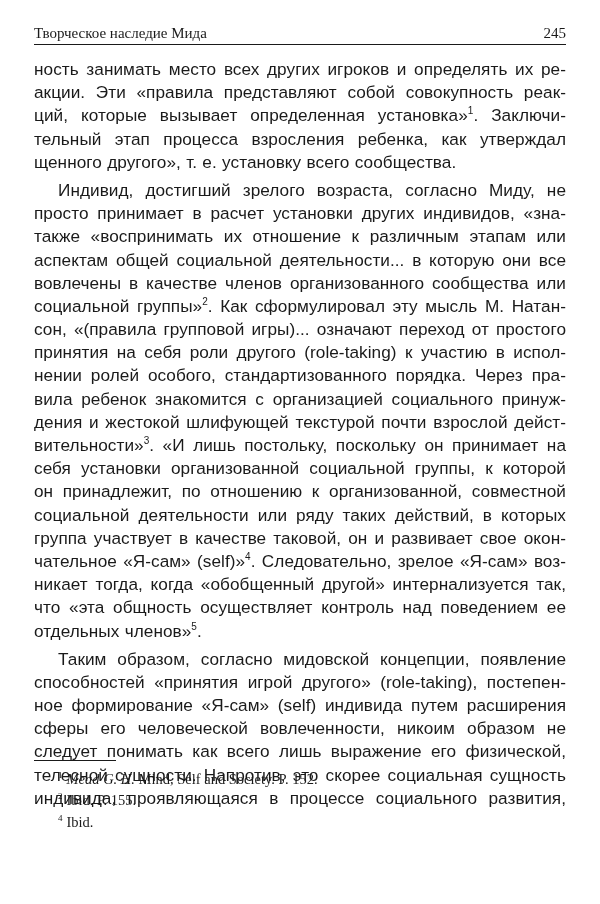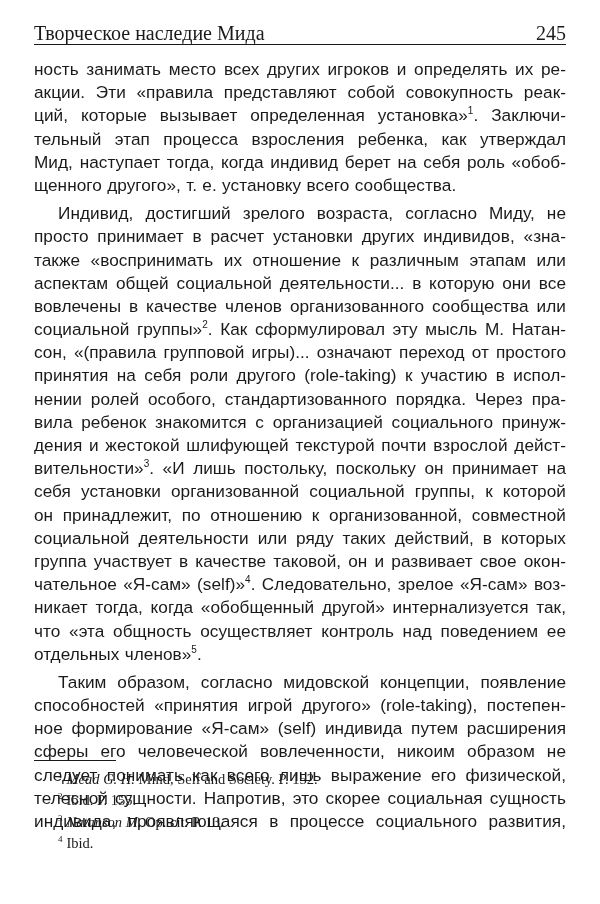--- a/index.html
+++ b/index.html
@@ -1,21 +1,21 @@
 <!DOCTYPE html>
 <html><head>
   <meta charset="utf-8">
   <style>
     html, body { margin: 0; padding: 0; background: #ffffff; }
     body { width: 600px; height: 904px; overflow: hidden; position: relative; color: #1a1a1a; }
     .page { position: absolute; left: 34px; top: 0; width: 532px; }
     .running-head {
       position: absolute; left: 0; top: 20px; width: 532px; height: 24px;
       border-bottom: 1.5px solid #1a1a1a;
-      font-family: "Liberation Serif", serif; font-size: 20px; line-height: 22px;
+      font-family: "Liberation Serif", serif; font-size: 15px; line-height: 22px;
     }
     .running-head .title { position: absolute; left: 0; top: 2px; }
     .running-head .pageno { position: absolute; right: 0; top: 2px; }
     .body-text {
       position: absolute; left: 0; top: 58px; width: 532px;
       font-family: "Liberation Sans", sans-serif; font-size: 17.2px; line-height: 23.2px;
       letter-spacing: 0.05px; word-spacing: 0.5px;
     }
     .line { display: block; white-space: nowrap; text-align: justify; text-align-last: justify; height: 23.2px; }
     .line.last { text-align-last: left; }
@@ -39,21 +39,20 @@
     <span class="title">Творческое наследие Мида</span>
     <span class="pageno">245</span>
   </div>
 
   <div class="body-text">
 
     <span class="line">ность занимать место всех других игроков и определять их ре-</span>
     <span class="line">акции. Эти «правила представляют собой совокупность реак-</span>
     <span class="line"><span>ций, которые вызывает определенная установка»</span><sup>1</sup><span>. Заключи-</span></span>
     <span class="line">тельный этап процесса взросления ребенка, как утверждал</span>
-    <span class="line">Мид, наступает тогда, когда индивид берет на себя роль «обоб-</span>
     <span class="line last">щенного другого», т. е. установку всего сообщества.</span>
     <div class="para-gap"></div>
 
     <span class="line indent">Индивид, достигший зрелого возраста, согласно Миду, не</span>
     <span class="line">просто принимает в расчет установки других индивидов, «зна-</span>
     <span class="line">также «воспринимать их отношение к различным этапам или</span>
     <span class="line">аспектам общей социальной деятельности... в которую они все</span>
     <span class="line">вовлечены в качестве членов организованного сообщества или</span>
     <span class="line"><span>социальной группы»</span><sup>2</sup><span>. Как сформулировал эту мысль М. Натан-</span></span>
     <span class="line">сон, «(правила групповой игры)... означают переход от простого</span>
@@ -79,16 +78,15 @@
     <span class="line">следует понимать как всего лишь выражение его физической,</span>
     <span class="line">телесной сущности. Напротив, это скорее социальная сущность</span>
     <span class="line">индивида, проявляющаяся в процессе социального развития,</span>
   </div>
 
   <div class="footnote-rule"></div>
 
   <div class="footnotes">
     <span class="fn"><span class="num">1</span><i>Mead G. H.</i><span> Mind, Self and Society. P. 152.</span></span>
     <span class="fn"><span class="num">2</span><span>Ibid. P. 155.</span></span>
-    <span class="fn"><span class="num">3</span><i>Natanson M.</i><span> Op. cit. P. 13.</span></span>
     <span class="fn"><span class="num">4</span><span>Ibid.</span></span>
   </div>
 </div>
 
 </body></html>

